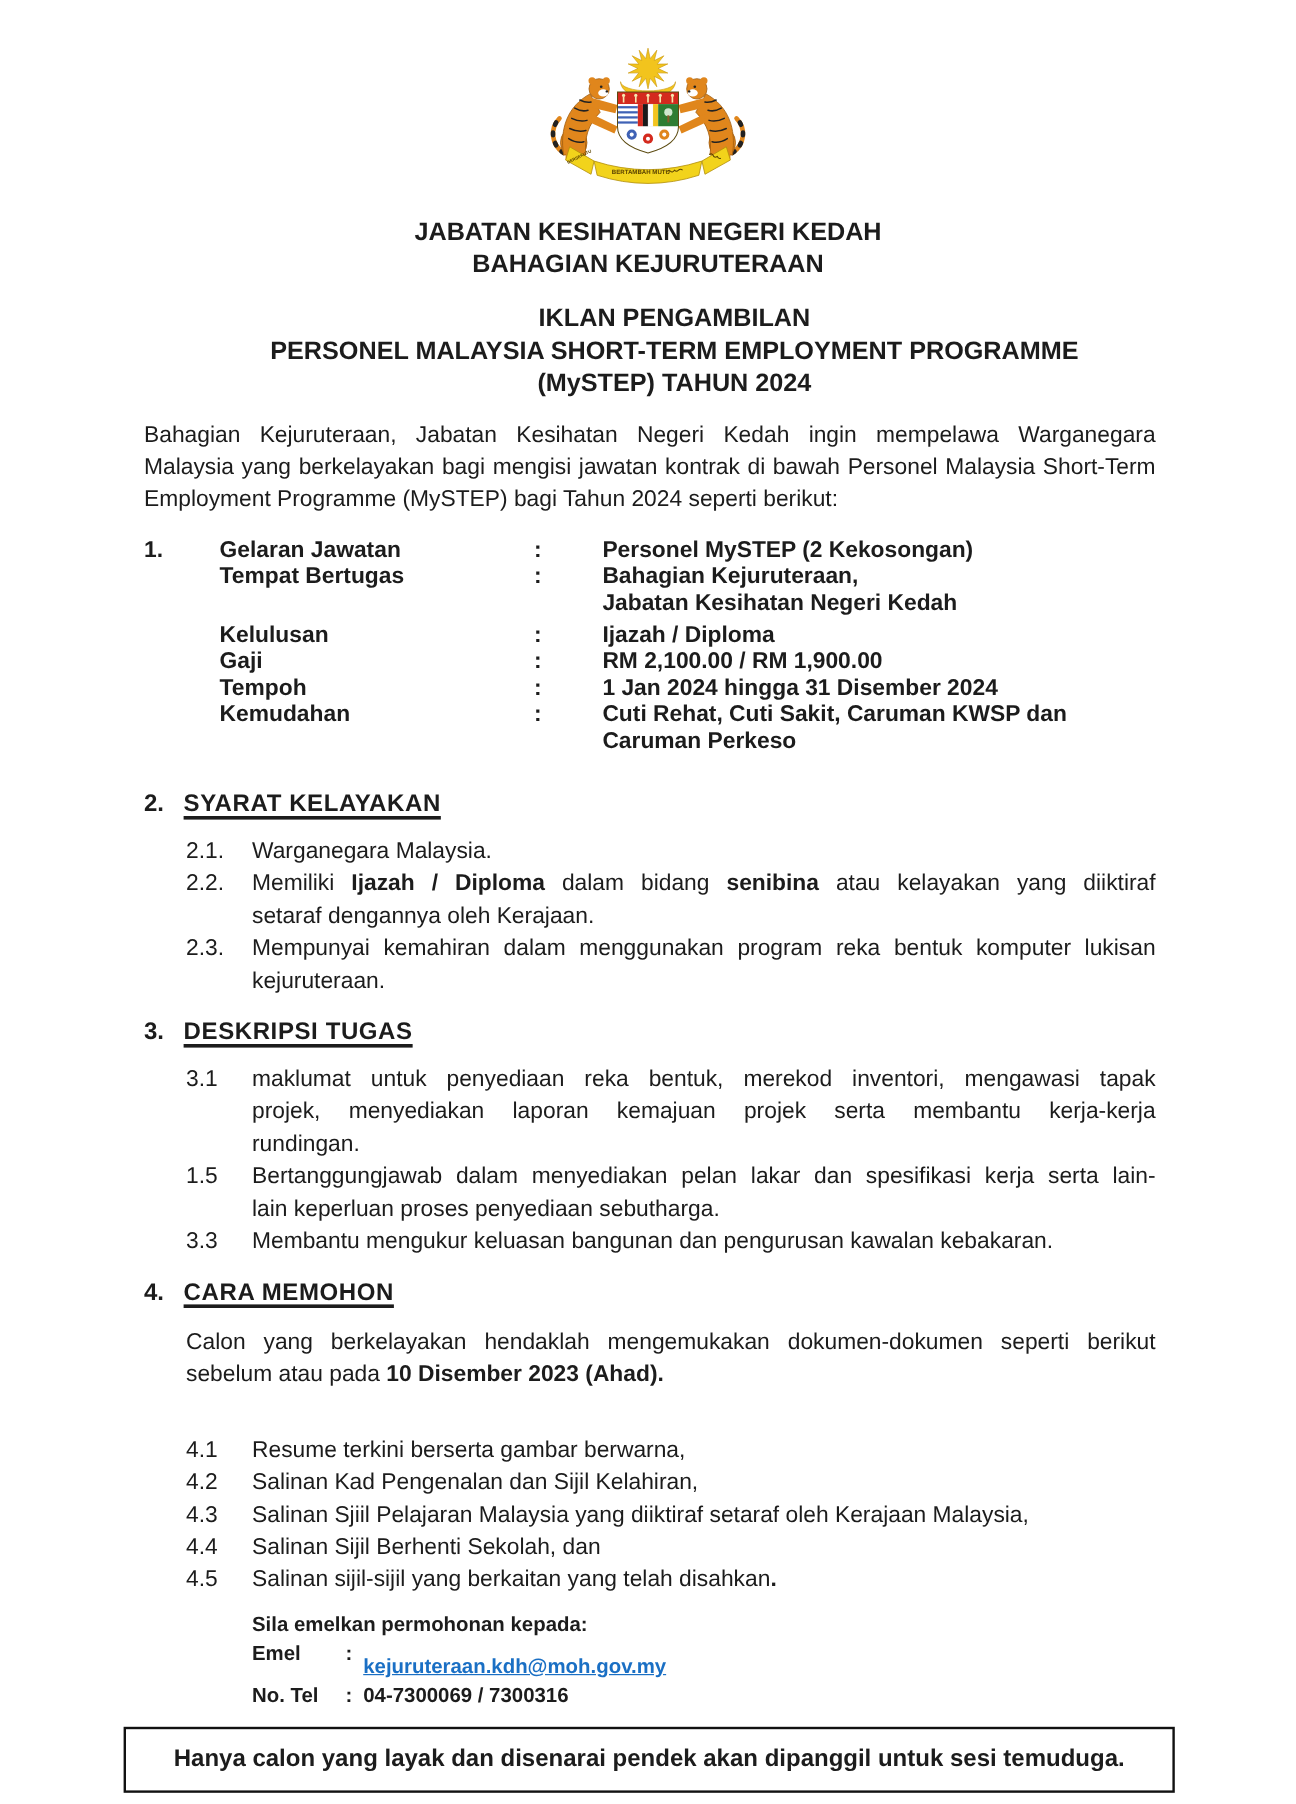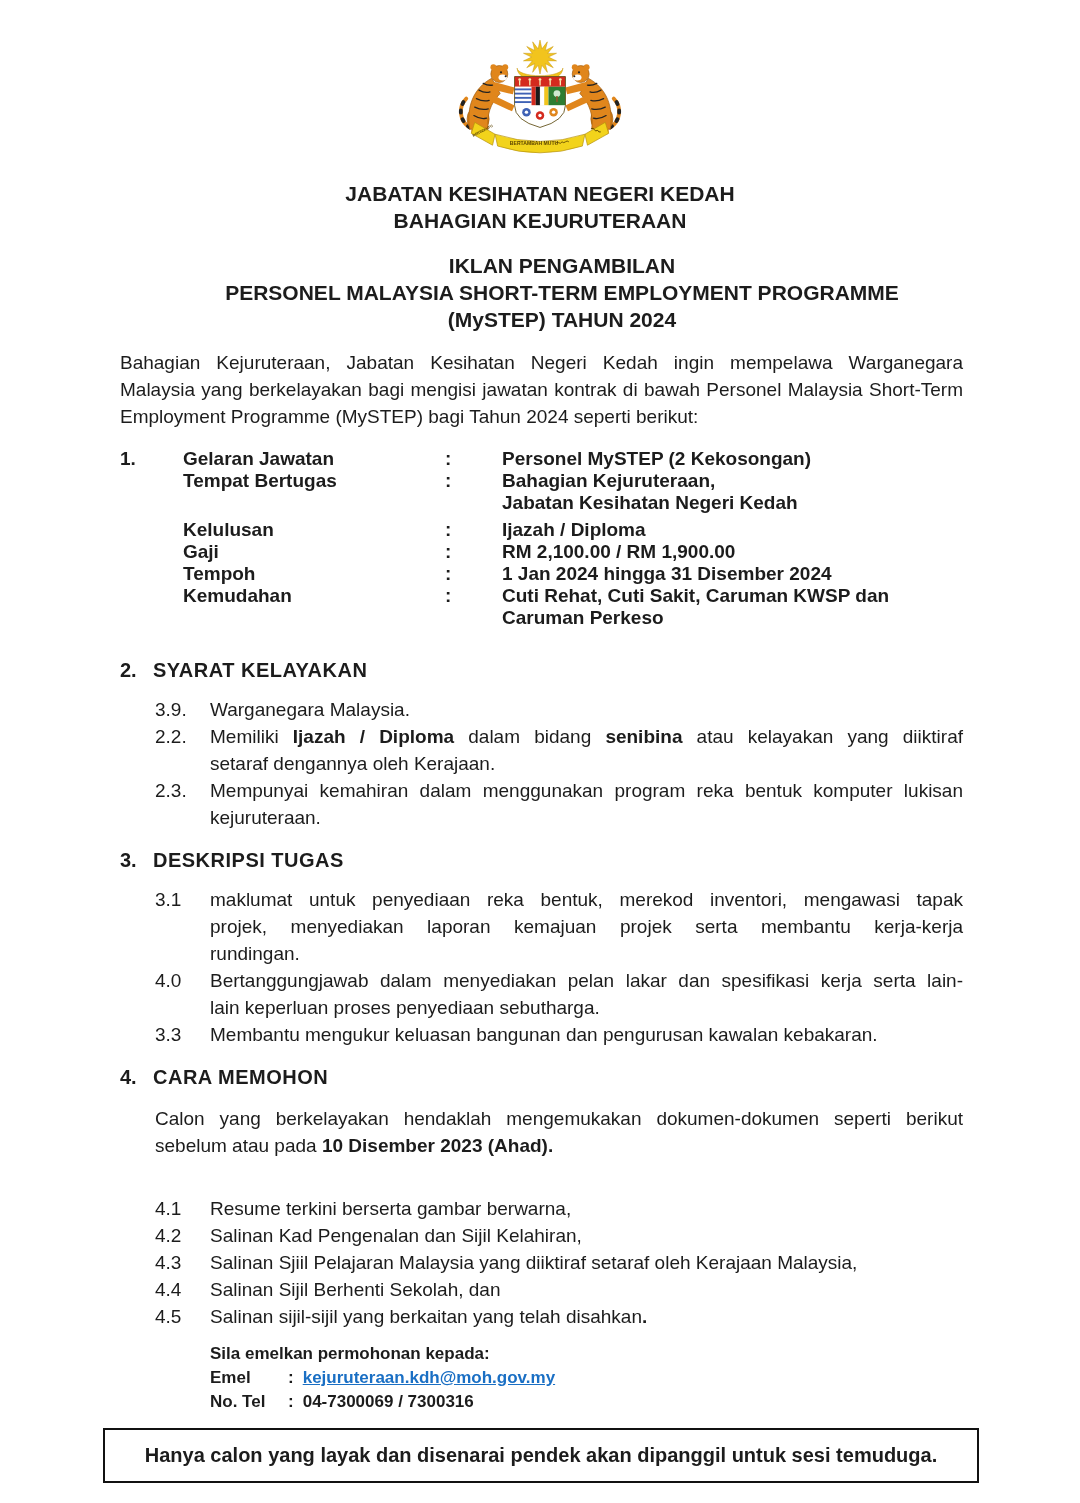--- a/index.html
+++ b/index.html
@@ -19,32 +19,32 @@
   .jline-last { text-align-last:left; }
   .intro { margin-top:16px; }
   
   .job { margin-top:18px; font-weight:bold; font-size:19px; }
   .jrow { display:grid; grid-template-columns:63px 262px 57px 1fr; }
   .jrow > div { line-height:22px; }
   .mt4 { margin-top:5px; }
   
   .sec-head { display:flex; font-weight:bold; font-size:20px; line-height:27px; }
   .sec-num { width:33px; }
-  .sec-title { text-decoration-thickness:2.5px; text-underline-offset:4px; letter-spacing:0.5px;text-align:right; }
+  .sec-title { text-decoration:underline; text-decoration-thickness:2.5px; text-underline-offset:4px; letter-spacing:0.5px;text-align:right; }
   .sub-list { margin-top:12px; margin-left:35px; }
   .sub-item { display:grid; grid-template-columns:55px 1fr; }
   .sub-num { line-height:27px; }
   .para { margin-top:14px; }
   
   .contact { margin-left:90px; margin-top:12px; font-weight:bold; font-size:17px; }
   .contact div { line-height:24px; }
   .c-row { display:flex; }
   .c-label { width:78px; }
   .c-colon { margin-right:9px; }
-  .c-link { color:var(--link,#0b63c4); text-decoration:underline; font-weight:bold; cursor:pointer; }
+  .c-link { color:var(--link,#0b63c4); text-decoration:underline; font-weight:bold; cursor:pointer;margin-top:11px; }
   
   .footer-box {
     margin:14px 101px 0 103px; border:2px solid var(--footer_border,#111);
     text-align:center; font-weight:bold; font-size:20px; padding:14px 20px;
   }
   
   .f-gold { fill:var(--crest_gold,#f2c41d); }
   .f-red { fill:var(--crest_red,#d42a1e); }
   .f-blue { fill:var(--crest_blue,#3f62b5); }
   .f-green { fill:var(--crest_green,#2e7d32); }
@@ -204,21 +204,21 @@
         </div>
       </div>
     </div>
 
     <div class="sec-head" style="margin-top:28px">
       <div class="sec-num">2.</div>
       <div class="sec-title">SYARAT KELAYAKAN</div>
     </div>
     <div class="sub-list">
       <div class="sub-item">
-        <div class="sub-num">3.9.</div>
+        <div class="sub-num">2.1.</div>
         <div>
             <div class="jline jline-last"><span>Warganegara Malaysia.</span></div>
           </div>
       </div>
       <div class="sub-item">
         <div class="sub-num">2.2.</div>
         <div>
             <div class="jline"><span>Memiliki </span><span style="font-weight: bold;">Ijazah / Diploma</span><span> dalam bidang </span><span style="font-weight: bold;">senibina</span><span> atau kelayakan yang diiktiraf</span></div>
             <div class="jline jline-last"><span>setaraf dengannya oleh Kerajaan.</span></div>
           </div>
@@ -239,21 +239,21 @@
     <div class="sub-list">
       <div class="sub-item">
         <div class="sub-num">3.1</div>
         <div>
             <div class="jline"><span>maklumat untuk penyediaan reka bentuk, merekod inventori, mengawasi tapak</span></div>
             <div class="jline"><span>projek, menyediakan laporan kemajuan projek serta membantu kerja-kerja</span></div>
             <div class="jline jline-last"><span>rundingan.</span></div>
           </div>
       </div>
       <div class="sub-item">
-        <div class="sub-num">4.0</div>
+        <div class="sub-num">1.5</div>
         <div>
             <div class="jline"><span>Bertanggungjawab dalam menyediakan pelan lakar dan spesifikasi kerja serta lain-</span></div>
             <div class="jline jline-last"><span>lain keperluan proses penyediaan sebutharga.</span></div>
           </div>
       </div>
       <div class="sub-item">
         <div class="sub-num">3.3</div>
         <div>
             <div class="jline jline-last"><span>Membantu mengukur keluasan bangunan dan pengurusan kawalan kebakaran.</span></div>
           </div>

